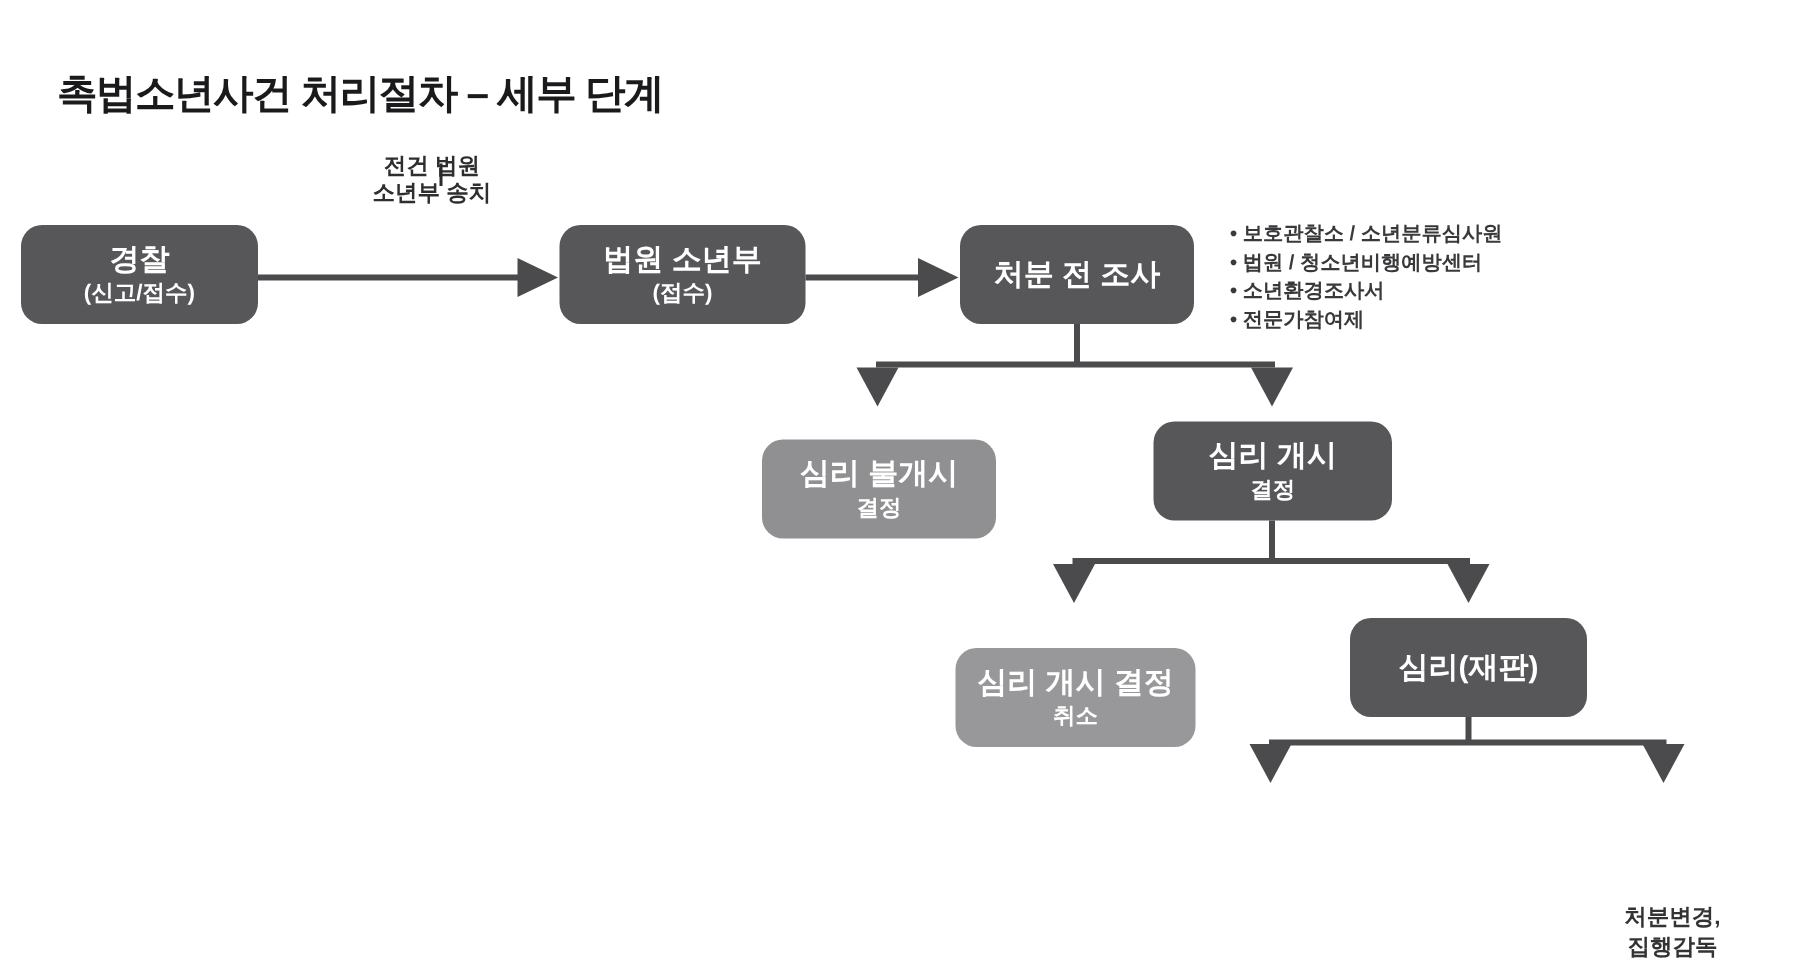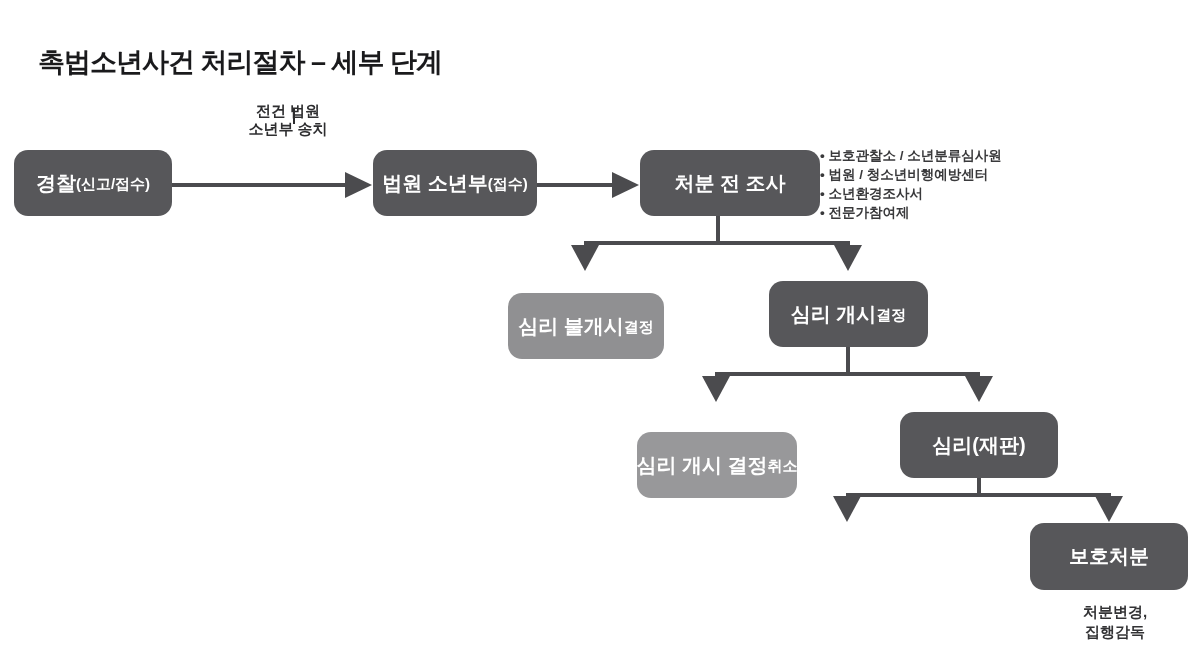--- a/index.html
+++ b/index.html
@@ -23,21 +23,21 @@
   .title{
     position:absolute;left:38px;top:44px;
     font-size:27px;font-weight:800;letter-spacing:-1px;
     color:var(--title-color);
     white-space:nowrap;
   }
   .node{
     position:absolute;
     border-radius:14px;
     color:#ffffff;
-    display:flex;flex-direction:row;align-items:center;justify-content:center;
+    display:flex;flex-direction:column;align-items:center;justify-content:center;
     text-align:center;
   }
   .node.dark{background:var(--dark-box);}
   .node.light{background:var(--light-box);margin-top:11px;}
   .node.lighter{background:var(--lighter-box);margin-top:20px;}
   .node.medium{background:var(--medium-box);}
   .node-title{font-weight:800;font-size:20px;line-height:25px;white-space:nowrap;}
   .node-sub{font-weight:700;font-size:15px;line-height:19px;white-space:nowrap;}
   .hline{position:absolute;height:3.5px;background:var(--arrow);}
   .vline{position:absolute;width:3.5px;background:var(--arrow);}
@@ -88,21 +88,21 @@
   <div class="node dark" style="left:14px;top:150px;width:158px;height:66px;">
     <div class="node-title">경찰</div>
     <div class="node-sub">(신고/접수)</div>
   </div>
 
   <div class="node dark" style="left:373px;top:150px;width:164px;height:66px;">
     <div class="node-title">법원 소년부</div>
     <div class="node-sub">(접수)</div>
   </div>
 
-  <div class="node dark" style="left:640px;top:150px;width:180px;height:66px;justify-content:center;">
+  <div class="node dark" style="left:640px;top:150px;width:156px;height:66px;justify-content:center;">
     <div class="node-title">처분 전 조사</div>
   </div>
 
   <div class="arrow-label">
     <div>전건 법원</div>
     <div>소년부 송치</div>
   </div>
   <div class="stray-mark"></div>
   <div class="hline" style="left:172px;top:183px;width:175px;"></div>
   <div class="tri-right" style="left:345px;top:172px;"></div>
@@ -146,22 +146,19 @@
     <div class="node-title">심리(재판)</div>
   </div>
 
 
   <div class="vline" style="left:977px;top:478px;height:18px;"></div>
   <div class="hline" style="left:846px;top:493px;width:265px;"></div>
   <div class="tri-down" style="left:833px;top:496px;"></div>
   <div class="tri-down" style="left:1095px;top:496px;"></div>
 
 
-  <div class="node dark" style="left:1030px;top:523px;width:158px;height:67px;">
-    <div class="node-title">보호처분</div>
-  </div>
 
   <div class="bottom-note">
     <div>처분변경,</div>
     <div>집행감독</div>
   </div>
 
 </div>
 
 </body></html>

